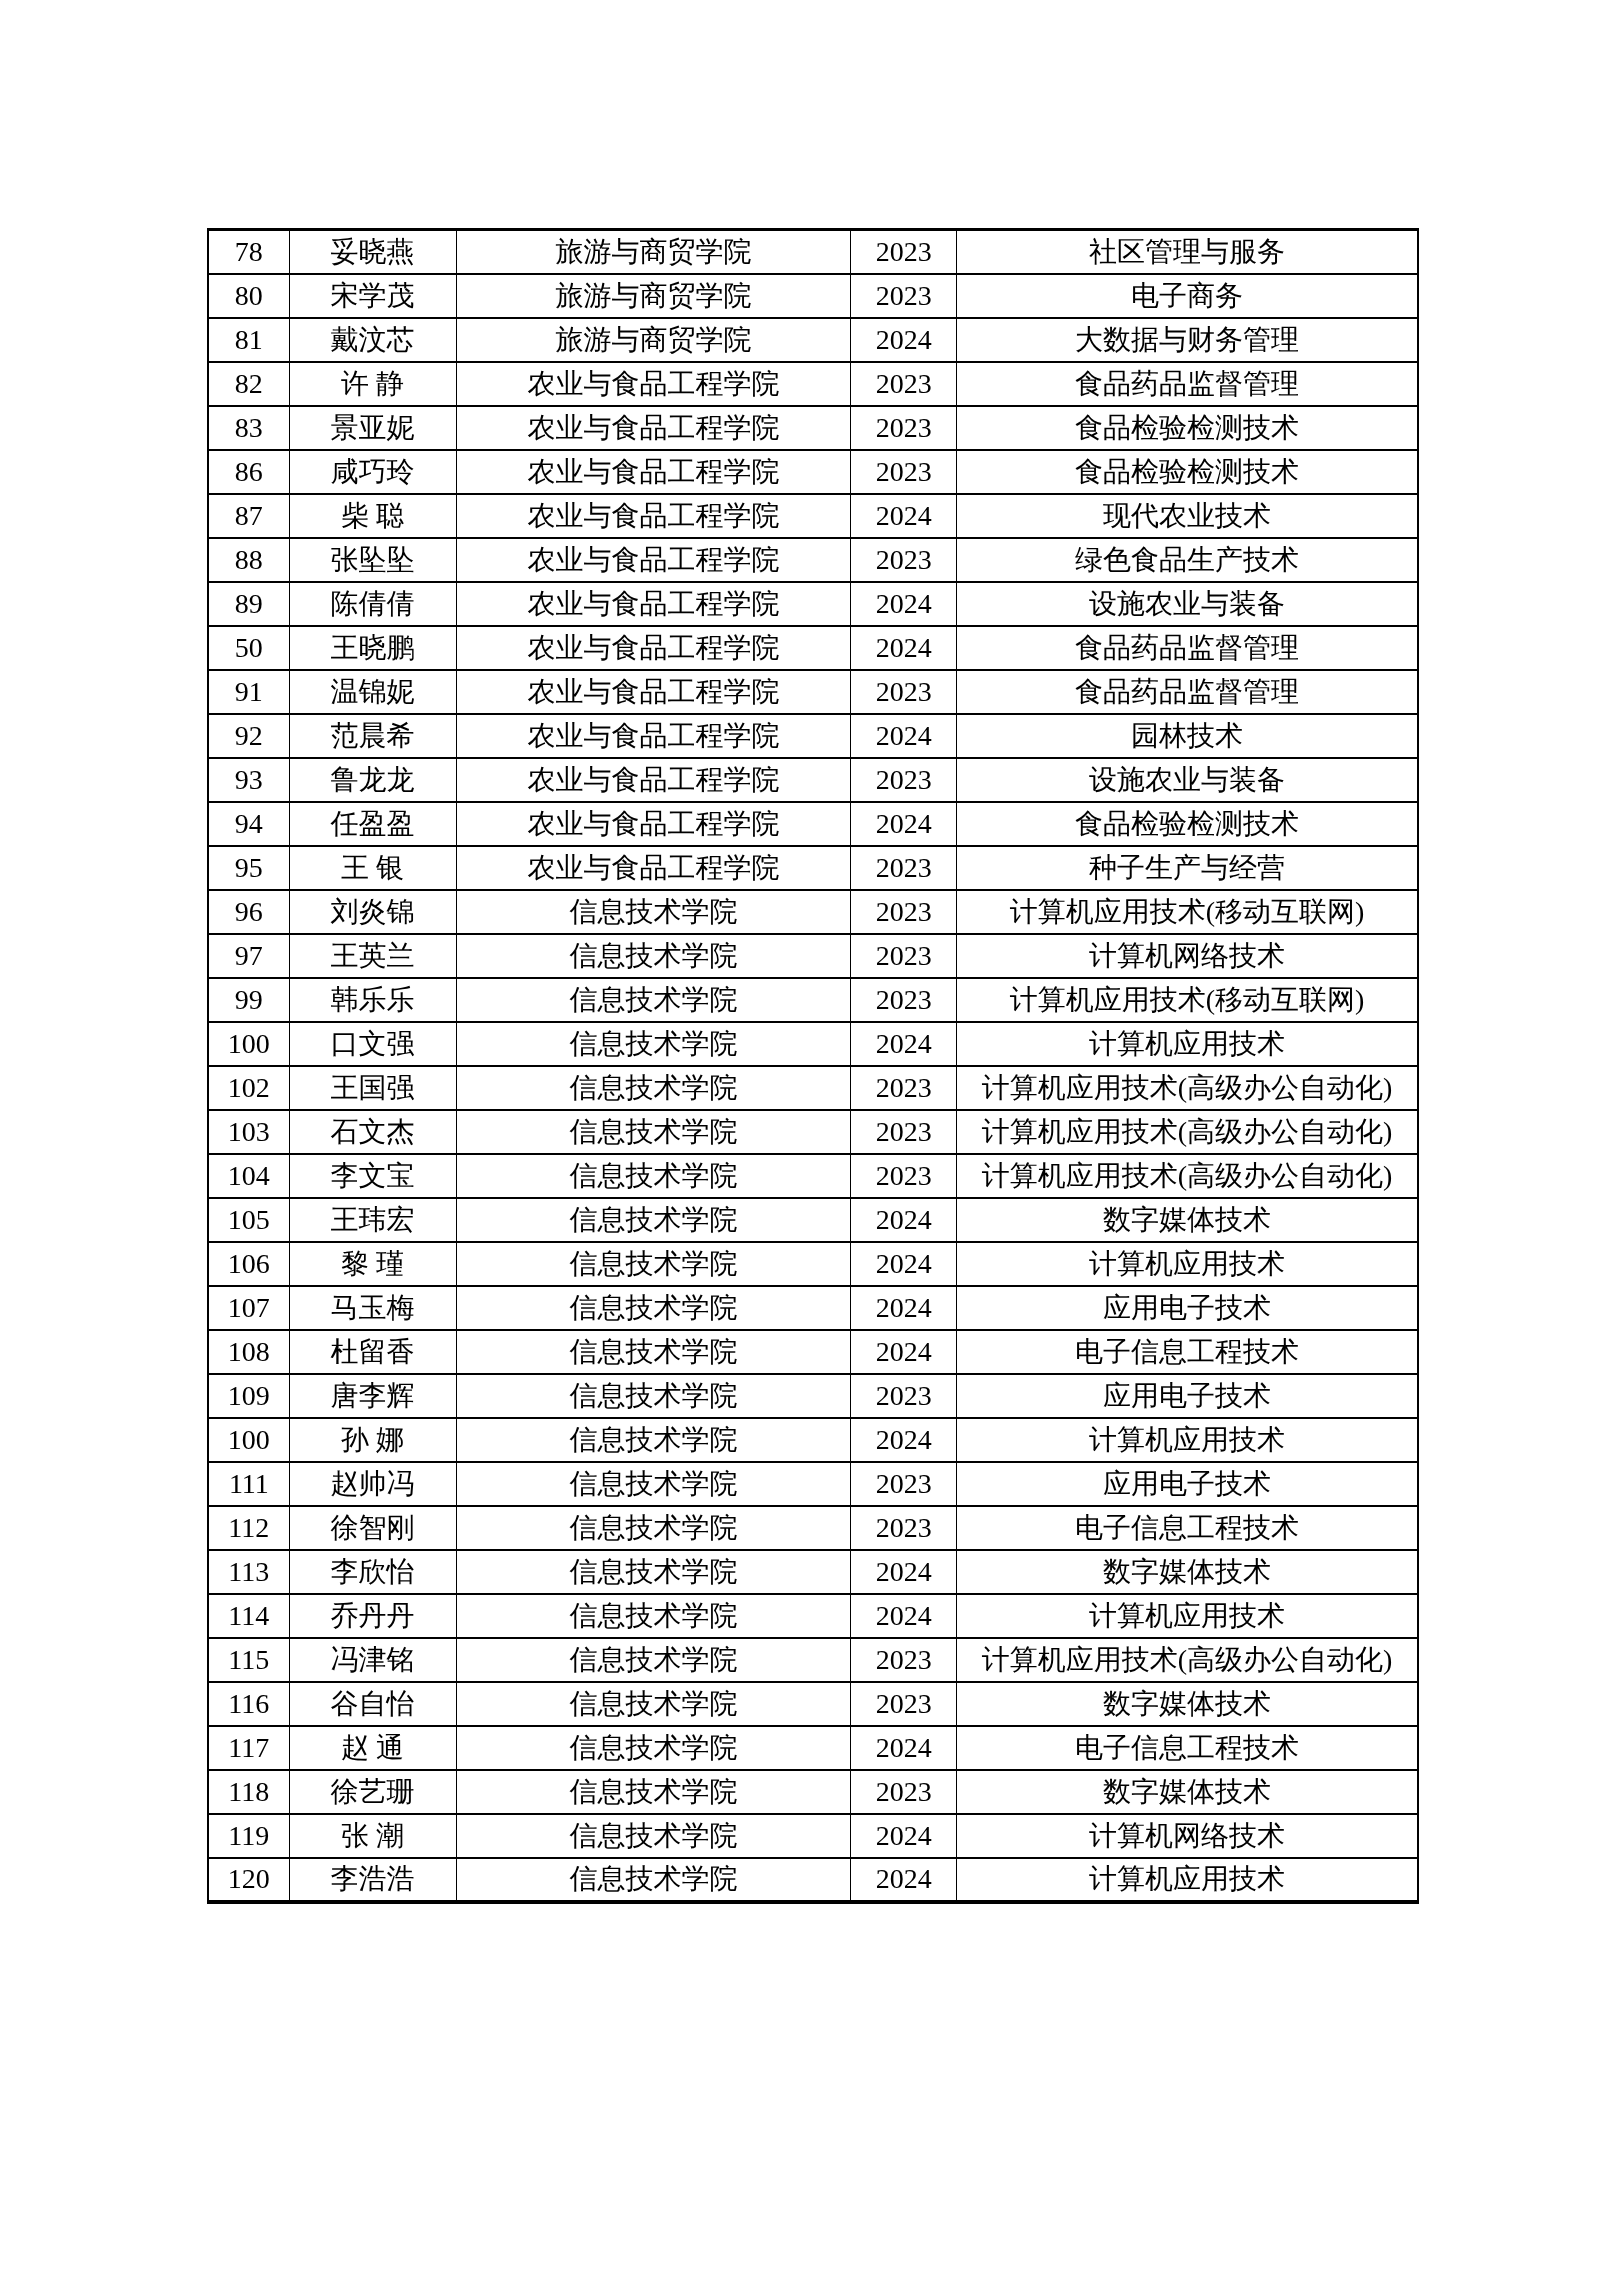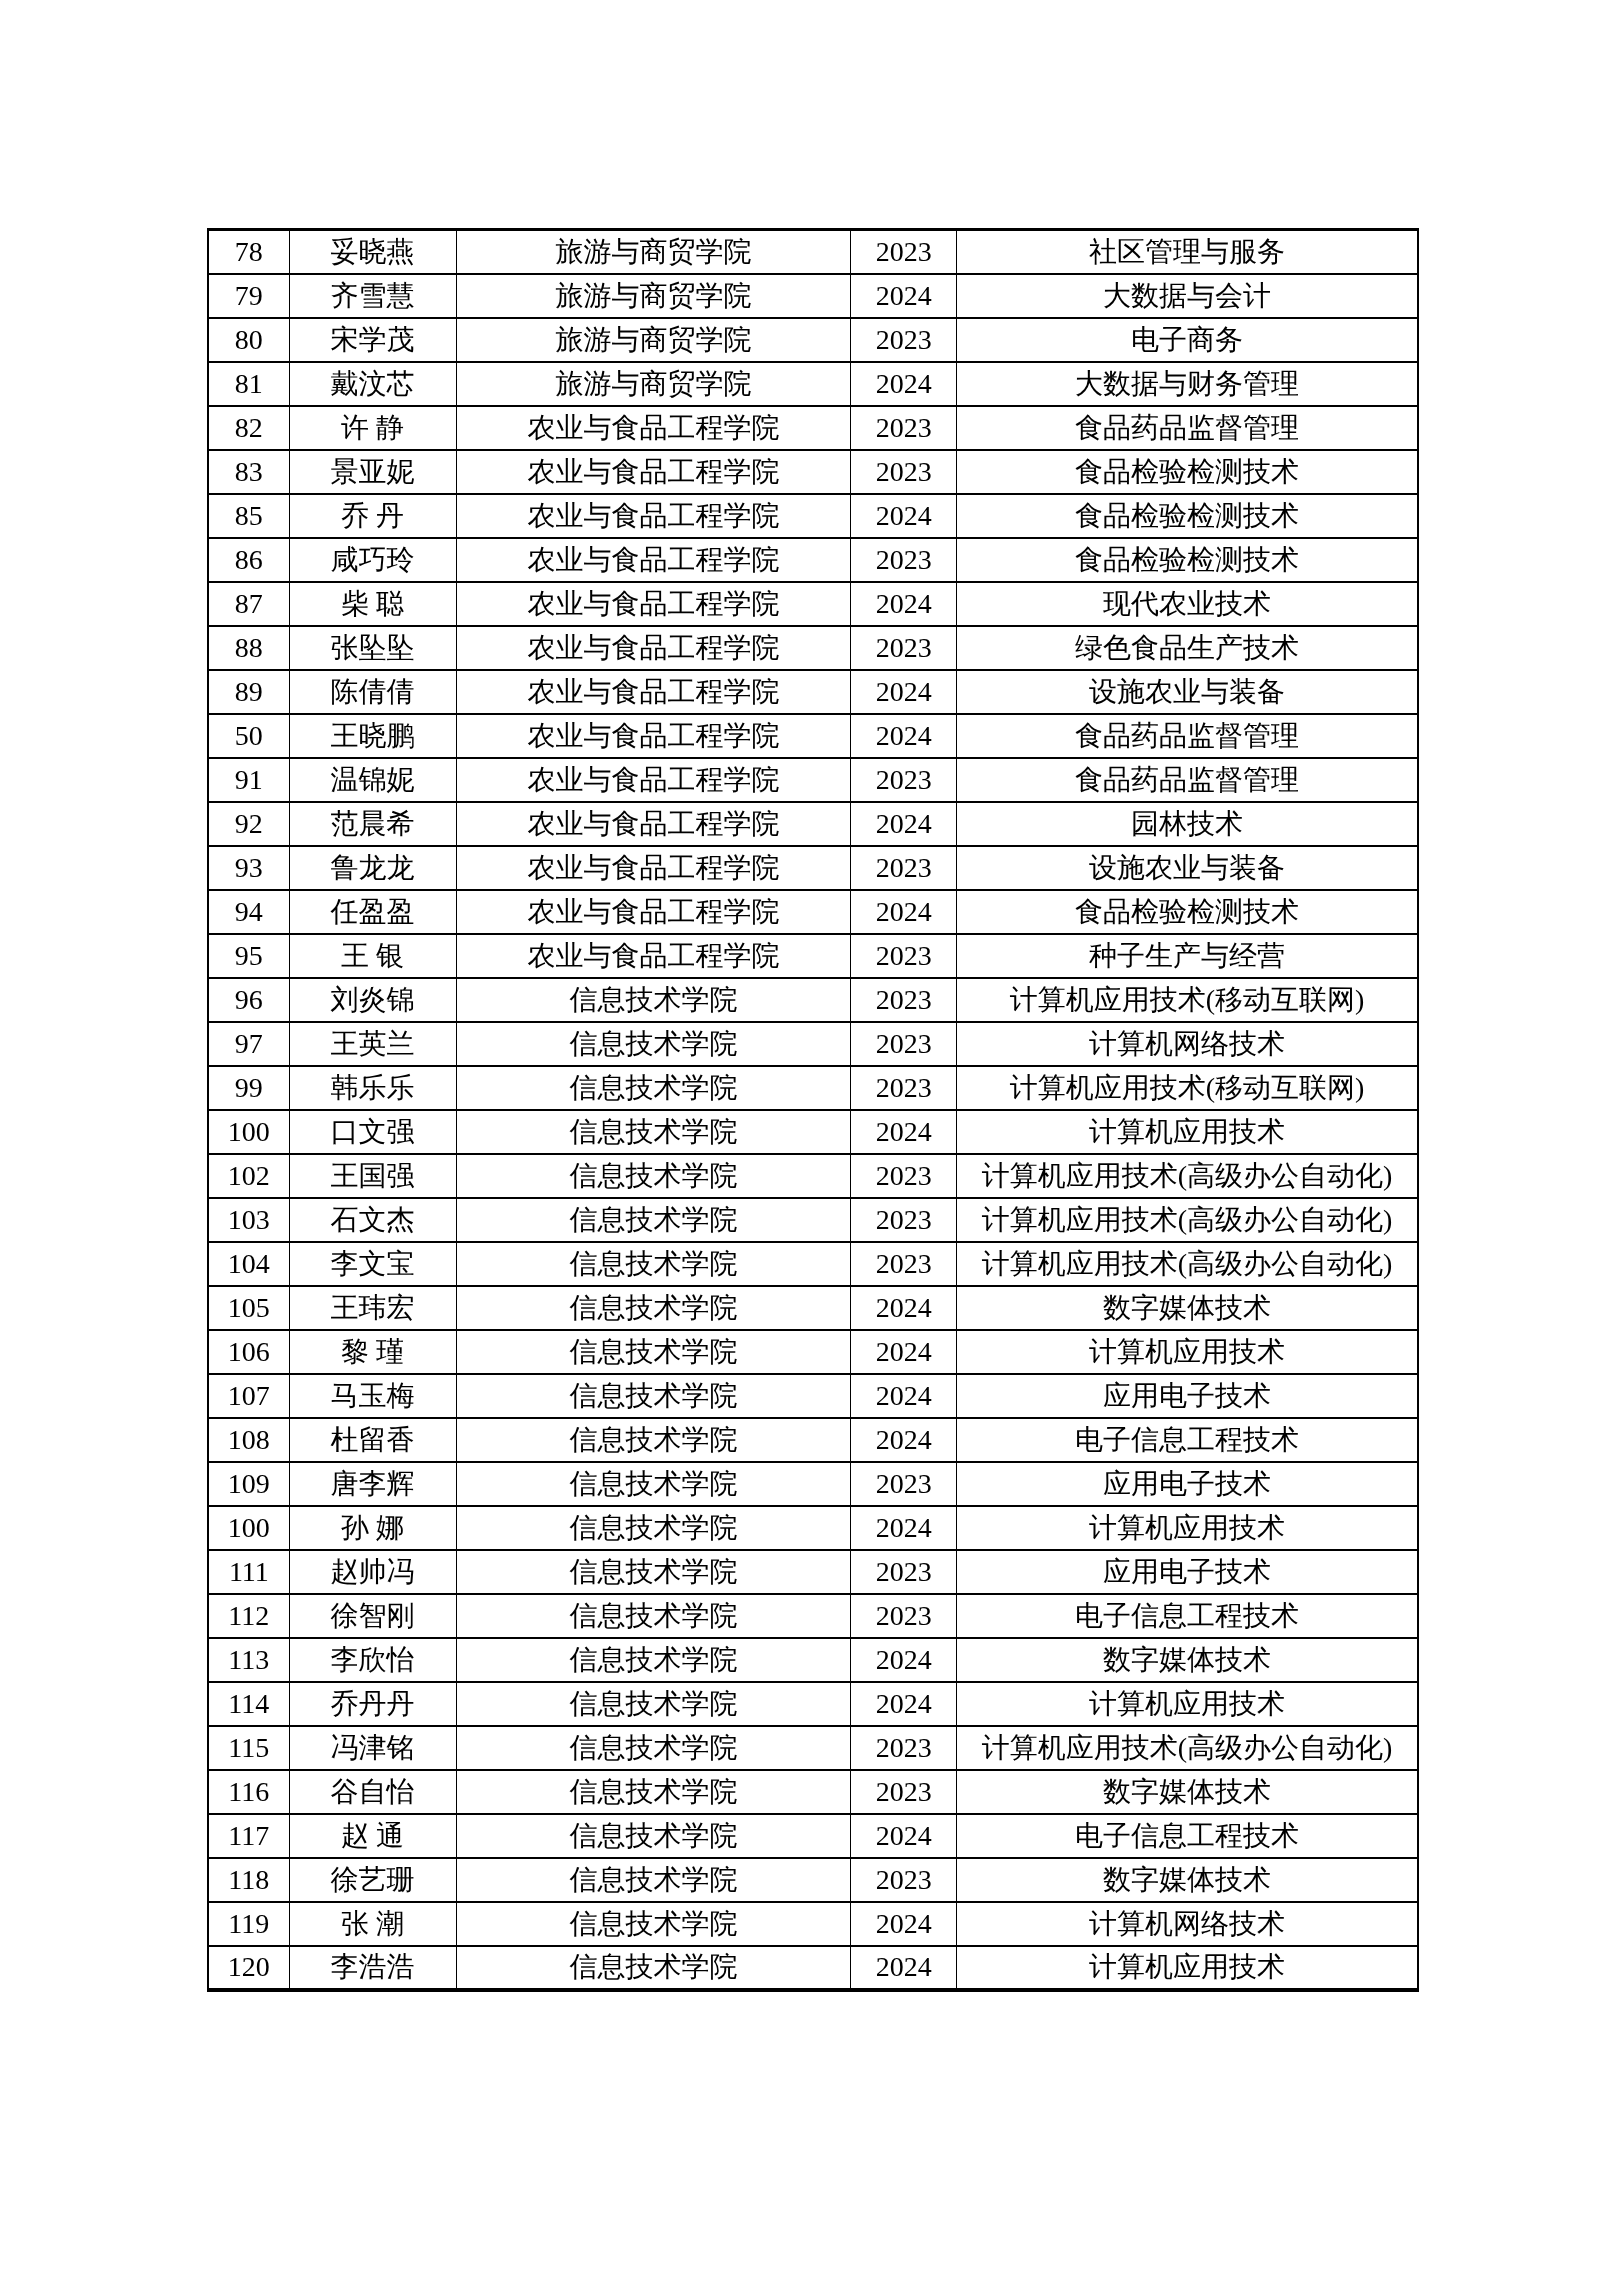--- a/index.html
+++ b/index.html
@@ -71,27 +71,20 @@
     </colgroup>
     <tbody id="roster-body">
         <tr>
           <td>78</td>
           <td>妥晓燕</td>
           <td>旅游与商贸学院</td>
           <td>2023</td>
           <td>社区管理与服务</td>
         </tr>
         <tr>
-          <td>79</td>
-          <td>齐雪慧</td>
-          <td>旅游与商贸学院</td>
-          <td>2024</td>
-          <td>大数据与会计</td>
-        </tr>
-        <tr>
           <td>80</td>
           <td>宋学茂</td>
           <td>旅游与商贸学院</td>
           <td>2023</td>
           <td>电子商务</td>
         </tr>
         <tr>
           <td>81</td>
           <td>戴汶芯</td>
           <td>旅游与商贸学院</td>
@@ -103,27 +96,20 @@
           <td>许 静</td>
           <td>农业与食品工程学院</td>
           <td>2023</td>
           <td>食品药品监督管理</td>
         </tr>
         <tr>
           <td>83</td>
           <td>景亚妮</td>
           <td>农业与食品工程学院</td>
           <td>2023</td>
-          <td>食品检验检测技术</td>
-        </tr>
-        <tr>
-          <td>85</td>
-          <td>乔 丹</td>
-          <td>农业与食品工程学院</td>
-          <td>2024</td>
           <td>食品检验检测技术</td>
         </tr>
         <tr>
           <td>86</td>
           <td>咸巧玲</td>
           <td>农业与食品工程学院</td>
           <td>2023</td>
           <td>食品检验检测技术</td>
         </tr>
         <tr>

